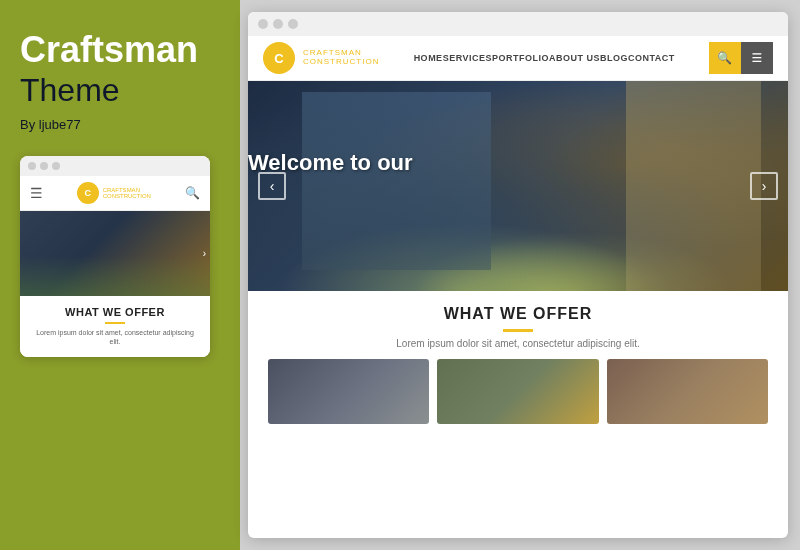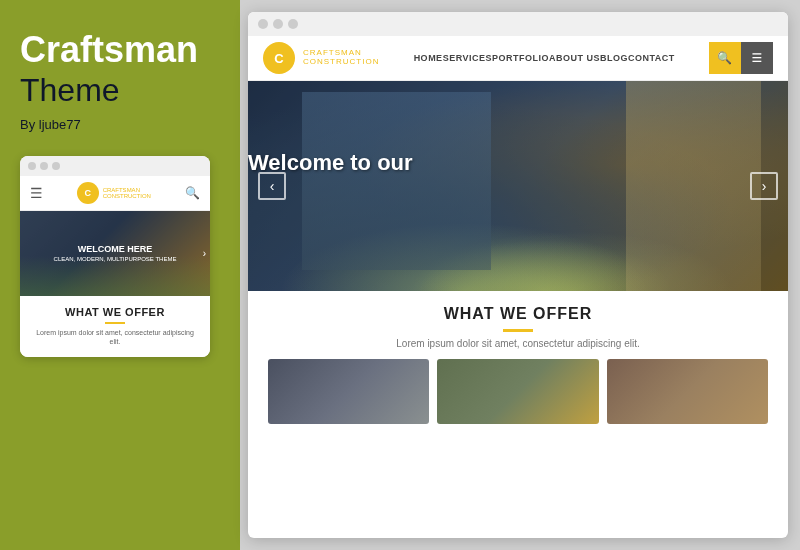--- a/index.html
+++ b/index.html
@@ -429,24 +429,20 @@
         <div class="mobile-logo-text">
           <span>CRAFTSMAN</span>
           <span>CONSTRUCTION</span>
         </div>
       </div>
       <span class="mobile-search-icon">🔍</span>
     </div>
     <div class="mobile-hero">
       <div class="mobile-hero-overlay"></div>
       <div class="mobile-hero-workers"></div>
-      <div class="mobile-hero-text">
-        <span>WELCOME HERE</span>
-        <div class="mobile-hero-subtext">CLEAN, MODERN, MULTIPURPOSE THEME</div>
-      </div>
       <span class="mobile-arrow">›</span>
     </div>
     <div class="mobile-offer-section">
       <div class="mobile-offer-title">WHAT WE OFFER</div>
       <div class="mobile-offer-divider"></div>
       <div class="mobile-offer-text">Lorem ipsum dolor sit amet, consectetur adipiscing elit.</div>
     </div>
   </div>
 </div>
 

